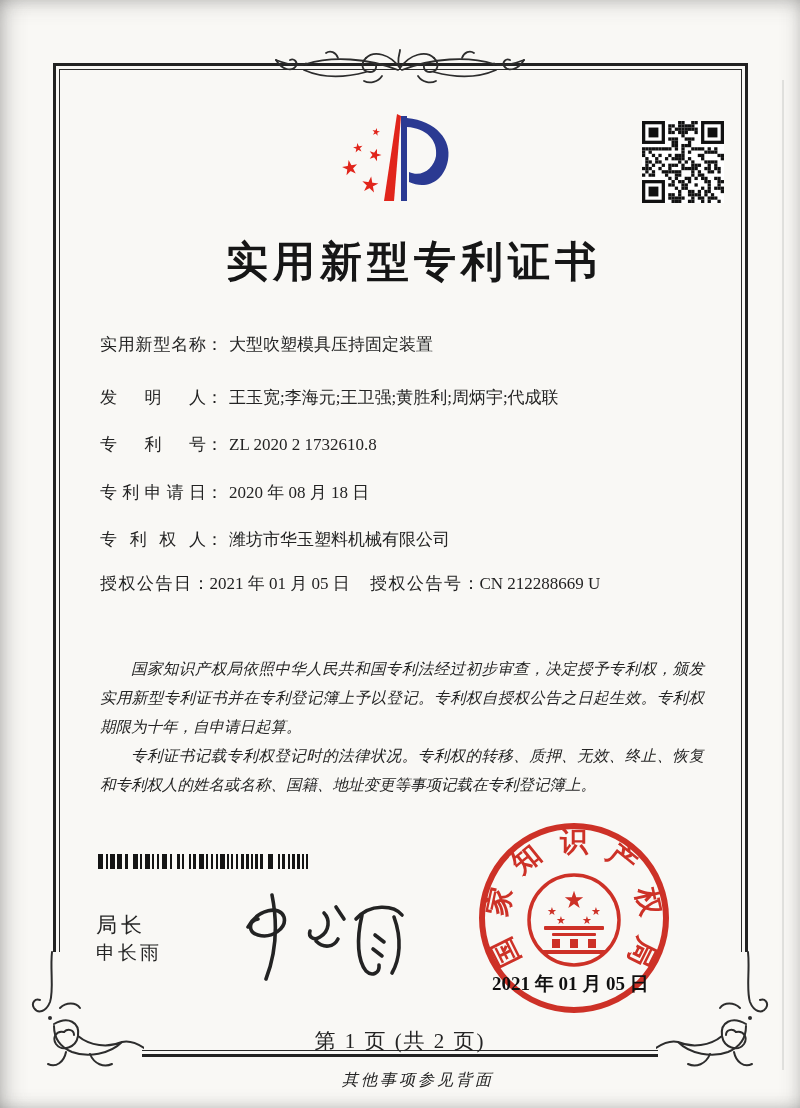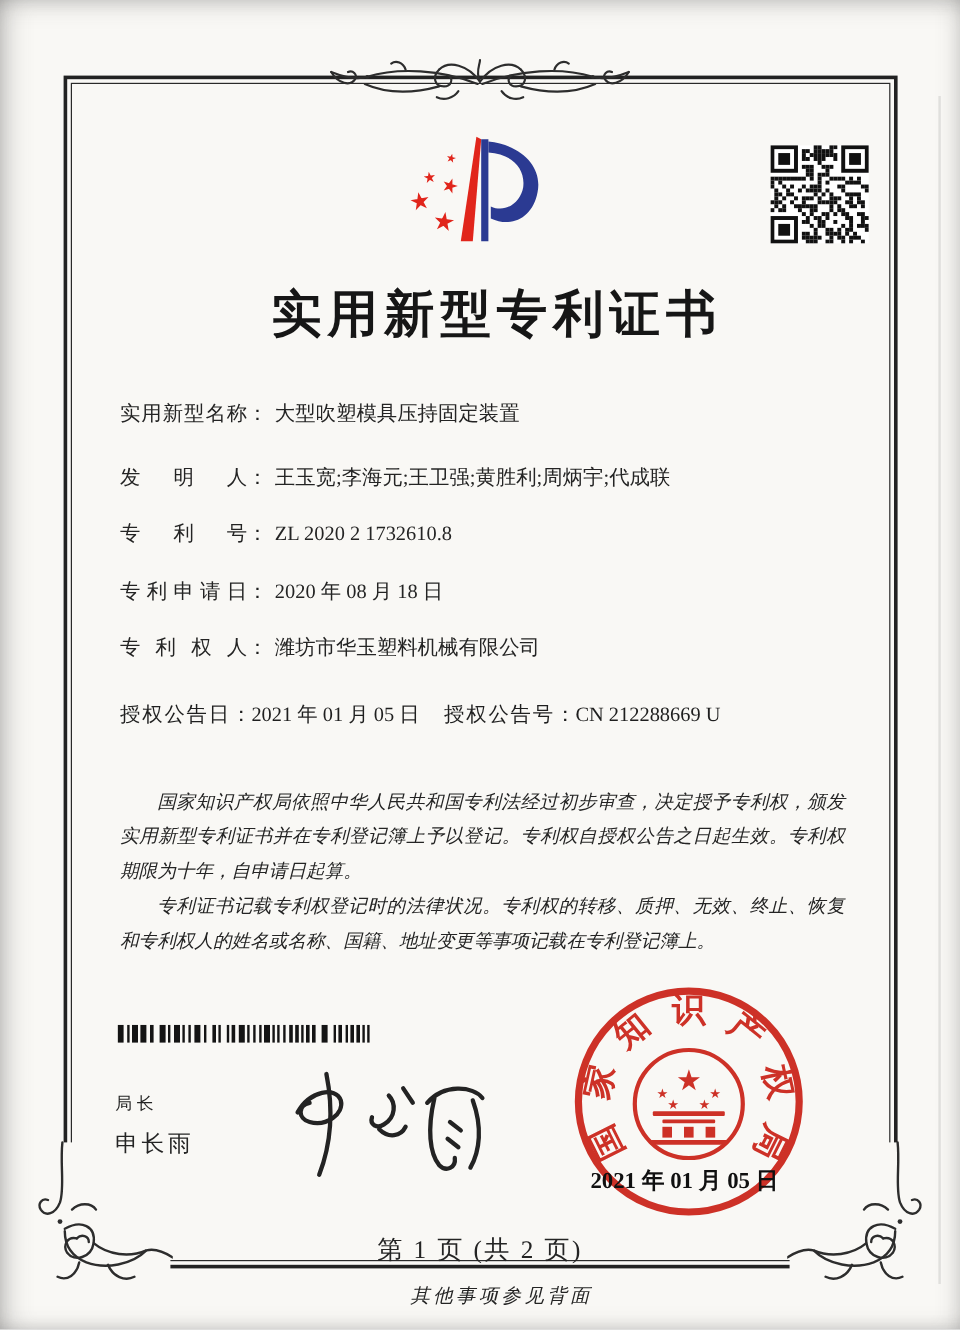--- a/index.html
+++ b/index.html
@@ -22,29 +22,29 @@
   .cert-no{position:absolute;left:98px;top:110px;font-size:17px;letter-spacing:2px;color:#2a2a2a;}
   .logo{position:absolute;left:338px;top:106px;}
   .qr{position:absolute;left:642px;top:121px;}
   .title{position:absolute;left:0;right:0;top:234px;text-align:center;
          font-size:42px;font-weight:700;letter-spacing:5px;color:#161616;margin-left:28px;}
   .fields{position:absolute;left:100px;top:333px;width:610px;font-size:17px;}
   .frow{line-height:24px;}
   .lbl{display:inline-block;width:106px;text-align:justify;text-align-last:justify;vertical-align:top;color:#242424;}
   .colon{display:inline-block;vertical-align:top;margin-right:6px;}
   .val{display:inline-block;vertical-align:top;width:452px;color:#242424;}
-  .m29{margin-bottom:29px}.m23{margin-bottom:23px}.m24{margin-bottom:24px}.m20{margin-bottom:32px}.m4{margin-bottom:4px}
+  .m29{margin-bottom:29px}.m23{margin-bottom:23px}.m24{margin-bottom:24px}.m20{margin-bottom:20px}.m4{margin-bottom:4px}
   .grant-row{white-space:nowrap;font-size:17px;line-height:24px;font-family:Liberation Serif, serif;}
   .g-label{letter-spacing:1.5px;}
   .g2{margin-left:16px;}
   .paras{position:absolute;left:100px;top:654px;width:604px;font-size:15.5px;line-height:29px;
          font-style:italic;text-align:justify;color:#242424;}
   .paras p{margin:0;text-indent:2em;}
   .barcode{position:absolute;left:98px;top:854px;}
-  .officer-title{position:absolute;left:96px;top:911px;font-size:14px;letter-spacing:4px;color:#242424;}
+  .officer-title{position:absolute;left:96px;top:911px;font-size:21px;letter-spacing:4px;color:#242424;}
   .officer-name{position:absolute;left:96px;top:940px;font-size:19px;letter-spacing:3px;color:#242424;}
   .signature{position:absolute;left:232px;top:891px;}
   .seal{position:absolute;left:472px;top:816px;mix-blend-mode:multiply;z-index:5;}
   .seal-date{position:absolute;left:492px;top:971px;width:180px;font-size:19px;font-weight:700;
              color:#101010;z-index:6;white-space:nowrap;}
   .page-info{position:absolute;left:0;right:0;top:1027px;text-align:center;font-size:21px;letter-spacing:2px;color:#242424;}
   .back-note{position:absolute;left:0;right:0;top:1070px;text-align:center;font-size:16px;
              letter-spacing:3px;font-style:italic;color:#242424;margin-left:36px;}
   .edge-line{position:absolute;left:782px;top:80px;width:2px;height:990px;background:rgba(90,90,90,.14);}
 </style>

